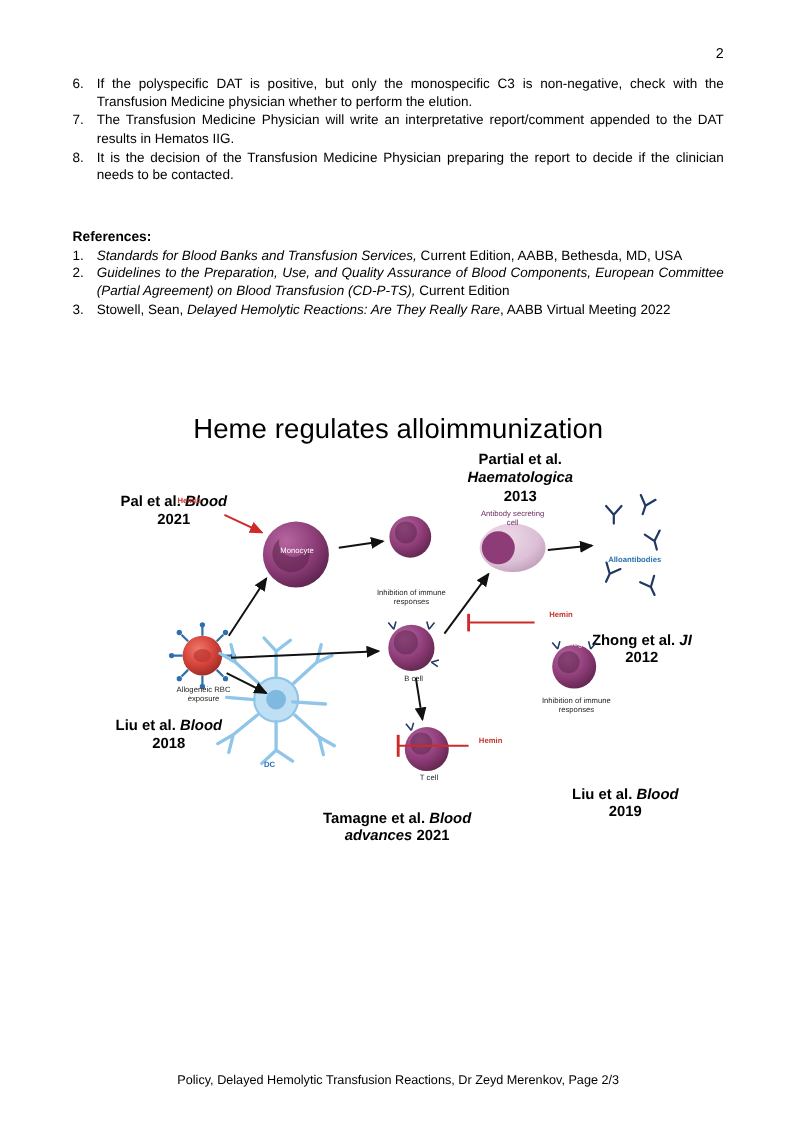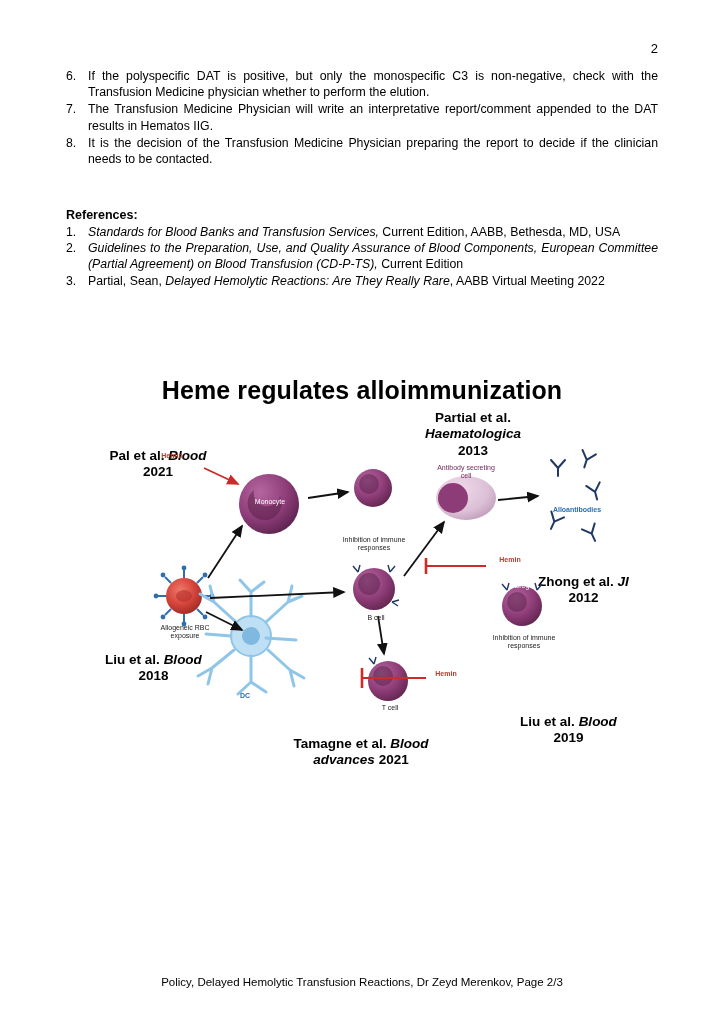--- a/index.html
+++ b/index.html
@@ -77,21 +77,21 @@
     width: 592px;
     height: 440px;
   }
   .fig-title {
     position: absolute;
     top: 10px;
     left: 0;
     width: 592px;
     text-align: center;
     font-size: 25px;
-    font-weight: bold;
+    font-weight: normal;
     letter-spacing: 0.1px;
   }
   .cite {
     position: absolute;
     font-size: 13.5px;
     font-weight: bold;
     line-height: 1.22;
     text-align: center;
   }
   .cite .it { font-style: italic; }
@@ -157,21 +157,21 @@
     <div class="li">
       <span class="num">1.</span>
       <span class="txt"><span class="ital">Standards for Blood Banks and Transfusion Services,</span><span> Current Edition, AABB, Bethesda, MD, USA</span></span>
     </div>
     <div class="li">
       <span class="num">2.</span>
       <span class="txt"><span class="ital">Guidelines to the Preparation, Use, and Quality Assurance of Blood Components, European Committee (Partial Agreement) on Blood Transfusion (CD-P-TS),</span><span> Current Edition</span></span>
     </div>
     <div class="li">
       <span class="num">3.</span>
-      <span class="txt"><span>Partial, Sean, </span><span class="ital">Delayed Hemolytic Reactions:  Are They Really Rare</span><span>, AABB Virtual Meeting 2022</span></span>
+      <span class="txt"><span>Stowell, Sean, </span><span class="ital">Delayed Hemolytic Reactions:  Are They Really Rare</span><span>, AABB Virtual Meeting 2022</span></span>
     </div>
   </div>
 
   <div class="figure">
 
     <div class="fig-title">Heme regulates alloimmunization</div>
 
     <div class="cite cite-pal">
       <span>Pal et al. </span><span class="it">Blood</span><br>
       <span>2021</span>

